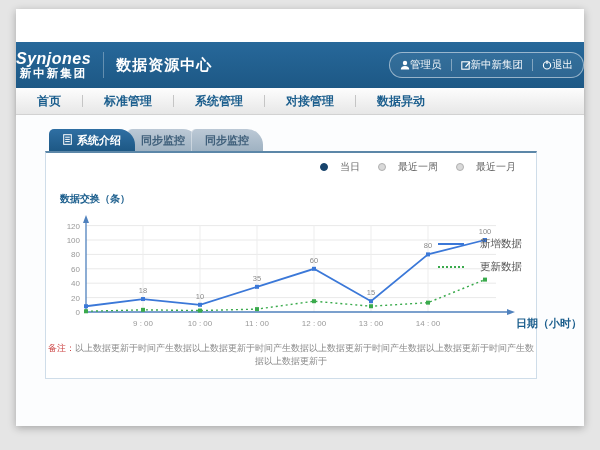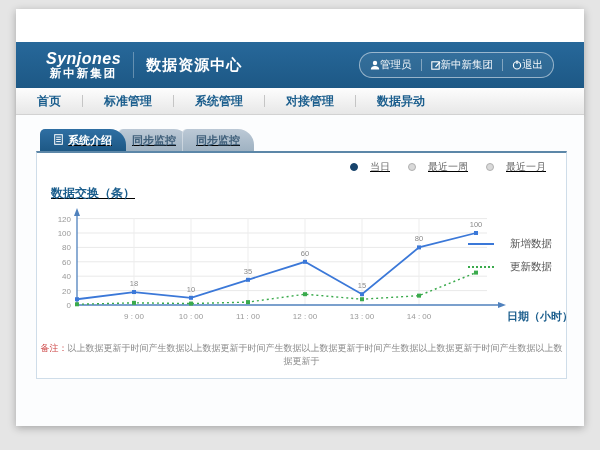--- a/index.html
+++ b/index.html
@@ -3,53 +3,53 @@
 <meta charset="utf-8">
 <style>
   html,body{margin:0;padding:0;width:600px;height:450px;overflow:hidden;
     font-family:"Liberation Sans","DejaVu Sans",sans-serif;background:#e5e5e5;}
   .stage{position:relative;width:600px;height:450px;}
   .window{position:absolute;left:16px;top:9px;width:568px;height:417px;background:#ffffff;
     box-shadow:0 2px 8px rgba(0,0,0,.28);}
   .window-top{height:33px;background:#ffffff;}
   
   .header{height:46px;background:linear-gradient(#27689a,#1d5885);display:flex;align-items:center;
-    padding:0 30px;box-sizing:border-box;color:#fff;}
+    padding:0 0;box-sizing:border-box;color:#fff;}
   .logo{line-height:1.05;text-align:center;}
   .logo-en{font-size:16px;font-weight:bold;font-style:italic;letter-spacing:.5px;}
   .logo-cn{font-size:11.5px;font-weight:bold;letter-spacing:2px;}
   .hdr-div{width:1px;height:26px;background:rgba(255,255,255,.3);margin:0 12px;}
   .app-title{font-size:15px;font-weight:bold;letter-spacing:1px;}
   .user-pill{margin-left:auto;display:flex;align-items:center;height:24px;border:1px solid rgba(255,255,255,.5);
     border-radius:13px;background:rgba(255,255,255,.07);padding:0 10px;}
   .pill-item{display:flex;align-items:center;font-size:10.5px;color:#f2f6fa;cursor:pointer;}
   .pill-div{width:1px;height:12px;background:rgba(255,255,255,.4);margin:0 9px;}
   .pill-item svg{display:block;}
   
   .nav{height:26px;background:linear-gradient(#fdfdfd,#e7e7e7);border-bottom:1px solid #d2d2d2;
     display:flex;align-items:center;box-shadow:0 1px 2px rgba(0,0,0,.08);}
   .nav-item{font-size:12px;font-weight:bold;color:#1b5e8d;padding:0 21px;cursor:pointer;}
   .nav-div{width:1px;height:12px;background:#c5c5c5;}
   
   .content{height:311px;background:#fcfdfe;position:relative;}
-  .card{position:absolute;left:20px;top:14px;width:531px;height:250px;box-sizing:border-box;text-decoration:underline;}
+  .card{position:absolute;left:29px;top:14px;width:492px;height:250px;box-sizing:border-box;}
   .tab-row{display:flex;align-items:flex-end;height:22px;padding-left:4px;}
   .tab{height:22px;box-sizing:border-box;display:flex;align-items:center;gap:5px;padding:0 14px;
     font-size:11px;font-weight:bold;border-radius:5px 16px 0 0;cursor:pointer;}
   .tab.active{background:linear-gradient(#2f6fa3,#1d5885);color:#fff;z-index:3;position:relative;}
   .tab.inactive{background:linear-gradient(#bcc9d6,#9fb2c2);color:#40607b;margin-left:-8px;z-index:1;position:relative;
     box-shadow:inset 1px 0 0 rgba(255,255,255,.4);}
   .card-body{position:relative;height:228px;background:#fff;border:1px solid #cfdde9;
     border-top:2px solid #5c87a8;box-sizing:border-box;}
   
   .radio-row{display:flex;justify-content:flex-end;align-items:center;gap:18px;padding:8px 20px 0 0;height:12px;}
   .radio{display:flex;align-items:center;gap:12px;font-size:10px;color:#666;cursor:pointer;}
   .radio-dot{width:8px;height:8px;border-radius:50%;background:#d9d9d9;border:1px solid #b0b0b0;box-sizing:border-box;}
   .radio-dot.on{background:#17436b;border-color:#17436b;}
-  .chart-title{margin:12px 0 0 14px;font-size:12px;font-weight:bold;color:#1b5e8d;height:14px;}
+  .chart-title{margin:19px 0 0 14px;font-size:10px;font-weight:bold;color:#1b5e8d;height:14px;}
   #chart-svg{display:block;margin-top:2px;}
   .tick{font-size:8px;fill:#999;}
   .dlabel{font-size:7.5px;fill:#8a8a8a;}
   .xlabel{font-size:11px;font-weight:bold;fill:#1b5e8d;}
   
   .legend{position:absolute;right:14px;top:84px;display:flex;flex-direction:column;gap:9px;}
   .legend-item{display:flex;align-items:center;gap:16px;font-size:10.5px;color:#555;}
   .legend-sample{width:26px;height:0;}
   
   .note{position:absolute;left:0;right:0;bottom:10px;text-align:center;font-size:9px;color:#8a8a8a;}

